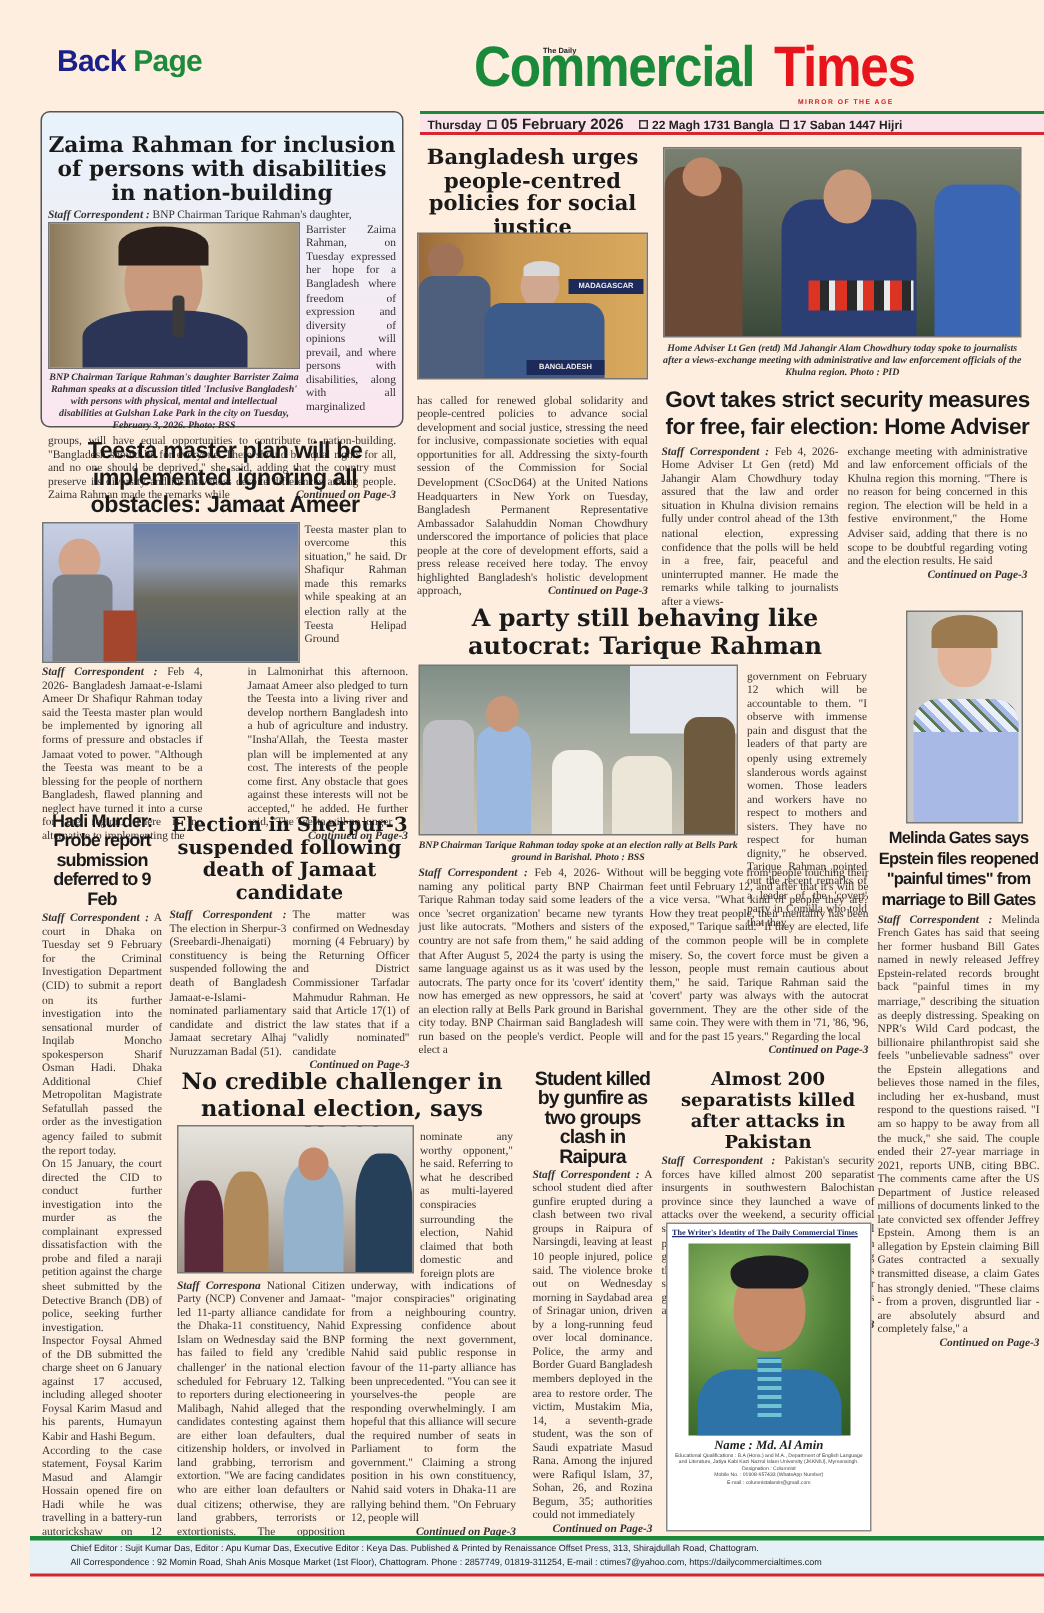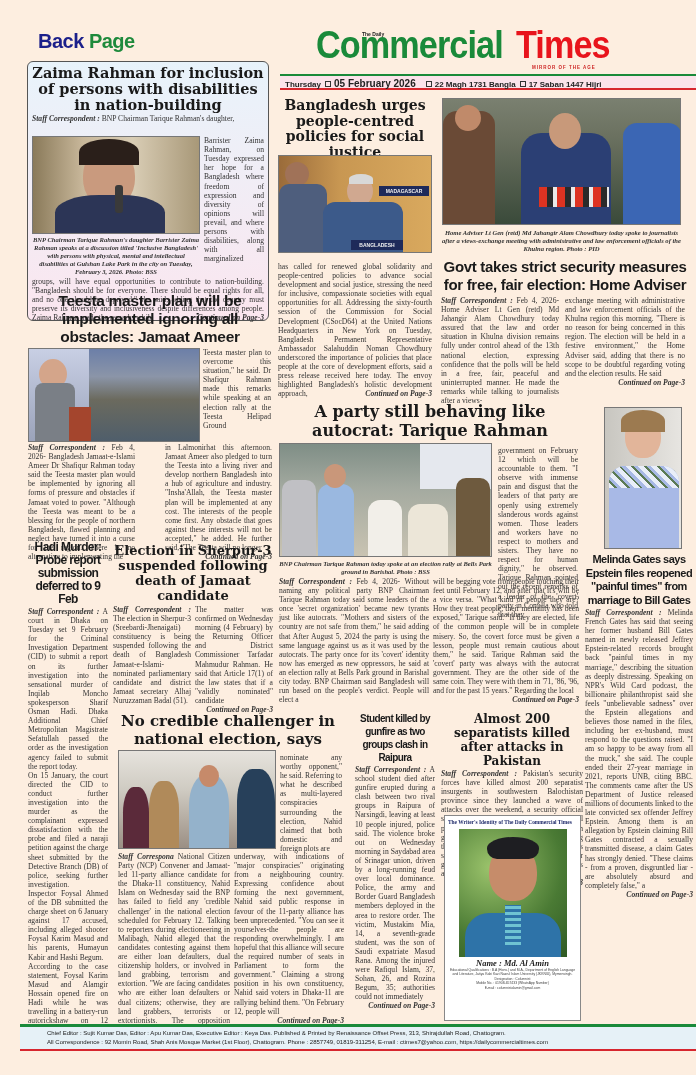--- a/index.html
+++ b/index.html
@@ -22,21 +22,21 @@
   .logo { left: 316px; top: 28px; width: 340px; height: 42px; }
   .logo .daily { position: absolute; left: 46px; top: 3px; font-family: "Liberation Sans", sans-serif; font-size: 5px; font-weight: bold; color: #222; }
   .logo .commercial { position: absolute; left: 0; top: -4px; font-family: "Liberation Sans", sans-serif; font-weight: bold; font-size: 38px; color: #1a8a3a; letter-spacing: -1px; transform: scaleX(0.9); transform-origin: left; }
   .logo .times { position: absolute; left: 200px; top: -4px; font-family: "Liberation Sans", sans-serif; font-weight: bold; font-size: 38px; color: #e8141c; letter-spacing: -1px; transform: scaleX(0.9); transform-origin: left; }
   .logo .tagline { position: absolute; left: 216px; top: 37px; font-family: "Liberation Sans", sans-serif; font-size: 4.5px; font-weight: bold; color: #c22; letter-spacing: 1px; }
   .date-bar { left: 280px; top: 74px; width: 416px; height: 16px; border-top: 2px solid #1a8a3a; border-bottom: 2px solid #d7262e; background: #fbe3ea; font-family: "Liberation Sans", sans-serif; font-size: 8px; font-weight: bold; padding: 2px 0 0 5px; white-space: nowrap; color: #222; }
   .date-bar .big { font-size: 10px; }
   .date-bar .box { display: inline-block; width: 6px; height: 6px; border: 1px solid #333; margin: 0 3px 0 4px; vertical-align: 0; }
 
   
-  .zaima-box { left: 27px; top: 61px; width: 242px; height: 260px; border: 1.5px solid #555; border-radius: 6px; background: linear-gradient(#e8f3fb, #fbe6ef); padding: 3px 4px; }
+  .zaima-box { left: 27px; top: 74px; width: 242px; height: 211px; border: 1.5px solid #555; border-radius: 6px; background: linear-gradient(#e8f3fb, #fbe6ef); padding: 14px 4px; }
   .zaima-box h2 { font-size: 14.5px; line-height: 16px; }
 
   
   .footer { left: 20px; top: 1024px; width: 676px; height: 27px; border-top: 3px solid #1a8a3a; border-bottom: 2px solid #d7262e; background: #e6f1f7; font-family: "Liberation Sans", sans-serif; font-size: 6px; line-height: 8.5px; padding: 2px 0 0 27px; color: #222; }
 </style>
 </head>
 <body>
 
 <div class="abs back-page">
   <span class="w1">Back</span>
@@ -53,21 +53,21 @@
 <div class="abs date-bar">
   <span>Thursday</span><span class="box"></span><span class="big">05 February 2026</span><span class="box" style="margin-left:10px"></span><span>22 Magh 1731 Bangla</span><span class="box"></span><span>17 Saban 1447 Hijri</span>
 </div>
 
 <div class="abs zaima-box">
   <h2 class="hl">Zaima Rahman for inclusion of persons with disabilities in nation-building</h2>
   <div class="body-text" style="margin-top:1px;">
     <span class="byline">Staff Correspondent :</span>
     <span>BNP Chairman Tarique Rahman's daughter,</span>
   </div>
-  <div style="display:flex; gap:4px; margin-top:13px;">
+  <div style="display:flex; gap:4px; margin-top:1px;">
     <div style="width:170px;">
       <div style="position:relative;width:168px;height:98px;border:1px solid #777;overflow:hidden;background:linear-gradient(90deg,#8a7a5a 0%,#c8b79a 30%,#d9cdb5 60%,#a89878 100%);">
         <div style="position:absolute;left:50px;top:8px;width:52px;height:62px;border-radius:50% 50% 45% 45%;background:#c99a7e;"></div>
         <div style="position:absolute;left:46px;top:2px;width:60px;height:26px;border-radius:50% 50% 0 0;background:#2a1f1a;"></div>
         <div style="position:absolute;left:22px;top:58px;width:110px;height:44px;border-radius:40% 40% 0 0;background:#2c3556;"></div>
         <div style="position:absolute;left:82px;top:48px;width:8px;height:28px;background:#3a3a3a;border-radius:3px;"></div>
       </div>
       <div class="caption" style="margin-top:2px;">BNP Chairman Tarique Rahman's daughter Barrister Zaima Rahman speaks at a discussion titled 'Inclusive Bangladesh' with persons with physical, mental and intellectual disabilities at Gulshan Lake Park in the city on Tuesday, February 3, 2026. Photo: BSS</div>
     </div>
     <div class="body-text" style="width:62px;">Barrister Zaima Rahman, on Tuesday expressed her hope for a Bangladesh where freedom of expression and diversity of opinions will prevail, and where persons with disabilities, along with all marginalized</div>
@@ -221,21 +221,21 @@
 <div class="abs" style="left:585px; top:553px; width:108px;">
   <h3 class="hl-cond" style="font-size:11px; line-height:13.5px; letter-spacing:-0.5px;">Melinda Gates says Epstein files reopened "painful times" from marriage to Bill Gates</h3>
   <div class="body-text" style="margin-top:1px;">
     <span class="byline">Staff Correspondent :</span>
     <span>Melinda French Gates has said that seeing her former husband Bill Gates named in newly released Jeffrey Epstein-related records brought back "painful times in my marriage," describing the situation as deeply distressing. Speaking on NPR's Wild Card podcast, the billionaire philanthropist said she feels "unbelievable sadness" over the Epstein allegations and believes those named in the files, including her ex-husband, must respond to the questions raised. "I am so happy to be away from all the muck," she said. The couple ended their 27-year marriage in 2021, reports UNB, citing BBC. The comments came after the US Department of Justice released millions of documents linked to the late convicted sex offender Jeffrey Epstein. Among them is an allegation by Epstein claiming Bill Gates contracted a sexually transmitted disease, a claim Gates has strongly denied. "These claims - from a proven, disgruntled liar - are absolutely absurd and completely false," a</span>
     <span class="cont">Continued on Page-3</span>
   </div>
 </div>
 
 <div class="abs" style="left:355px; top:712px; width:80px;">
-  <h3 class="hl-cond" style="font-size:10px; line-height:13px; letter-spacing:-0.6px;">Student killed by gunfire as two groups clash in Raipura</h3>
+  <h3 class="hl-cond" style="font-size:13px; line-height:13px; letter-spacing:-0.6px;">Student killed by gunfire as two groups clash in Raipura</h3>
   <div class="body-text" style="margin-top:1px;">
     <span class="byline">Staff Correspondent :</span>
     <span>A school student died after gunfire erupted during a clash between two rival groups in Raipura of Narsingdi, leaving at least 10 people injured, police said. The violence broke out on Wednesday morning in Saydabad area of Srinagar union, driven by a long-running feud over local dominance. Police, the army and Border Guard Bangladesh members deployed in the area to restore order. The victim, Mustakim Mia, 14, a seventh-grade student, was the son of Saudi expatriate Masud Rana. Among the injured were Rafiqul Islam, 37, Sohan, 26, and Rozina Begum, 35; authorities could not immediately</span>
     <span class="cont">Continued on Page-3</span>
   </div>
 </div>
 
 <div class="abs" style="left:441px; top:712px; width:142px;">
   <h3 class="hl" style="font-size:12px; line-height:14px;">Almost 200 separatists killed after attacks in Pakistan</h3>
   <div class="body-text" style="margin-top:1px;">

